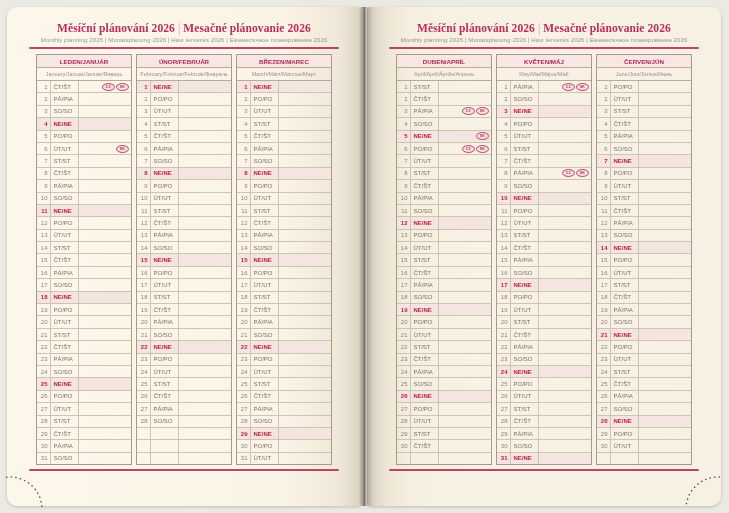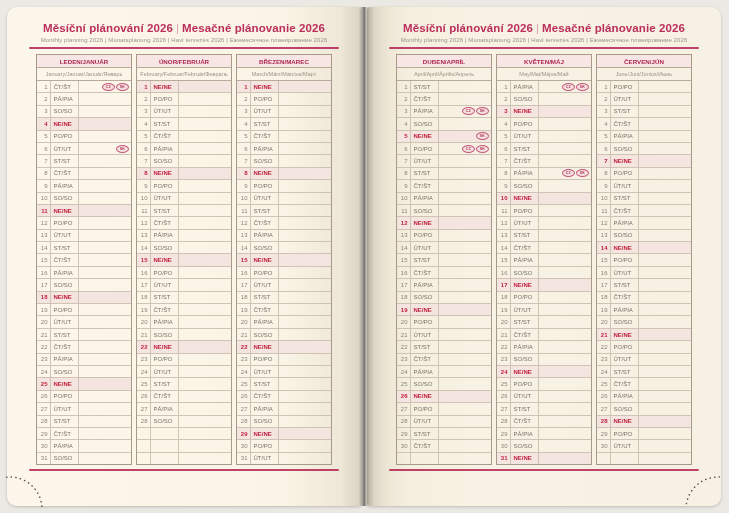--- a/index.html
+++ b/index.html
@@ -19,21 +19,21 @@
   .page.right{
     left:367px;width:354px;border-radius:3px 10px 10px 3px;
     background:linear-gradient(to right,#b3ab9e 0%,#ddd5c5 2%,#eee7d6 6%,#f5efdf 12%,#f8f2e4 30%,#f7f1e3 100%);
   }
   .fold{
     position:absolute;left:359px;top:7px;width:10px;height:499px;z-index:3;
     background:linear-gradient(to right,rgba(90,82,72,0) 0%,rgba(90,82,72,.55) 42%,rgba(60,54,47,.75) 52%,rgba(90,82,72,.25) 70%,rgba(90,82,72,0) 100%);
   }
   .page-inner{position:relative;width:100%;height:100%;padding-top:15px;box-sizing:border-box;}
   .title{
-    text-align:center;font-size:11.5px;font-weight:bold;color:#bb2d5b;letter-spacing:.1px;
+    text-align:center;font-size:11.5px;font-weight:bold;color:#bb2d5b;letter-spacing:.1px;font-family:Liberation Serif, serif;
   }
   .title .sep{color:#dc9bb0;font-weight:normal;padding:0 3px;}
   .subtitle{
     margin-top:3px;text-align:center;font-size:6px;color:#9a9187;letter-spacing:.1px;white-space:nowrap;
   }
   .rule{
     height:2px;background:#b72f5b;margin:4px 22px 0 22px;border-radius:1px;opacity:.9;
   }
   .rule.bottom{margin-top:4px;height:1.6px;}
   .months-row{

